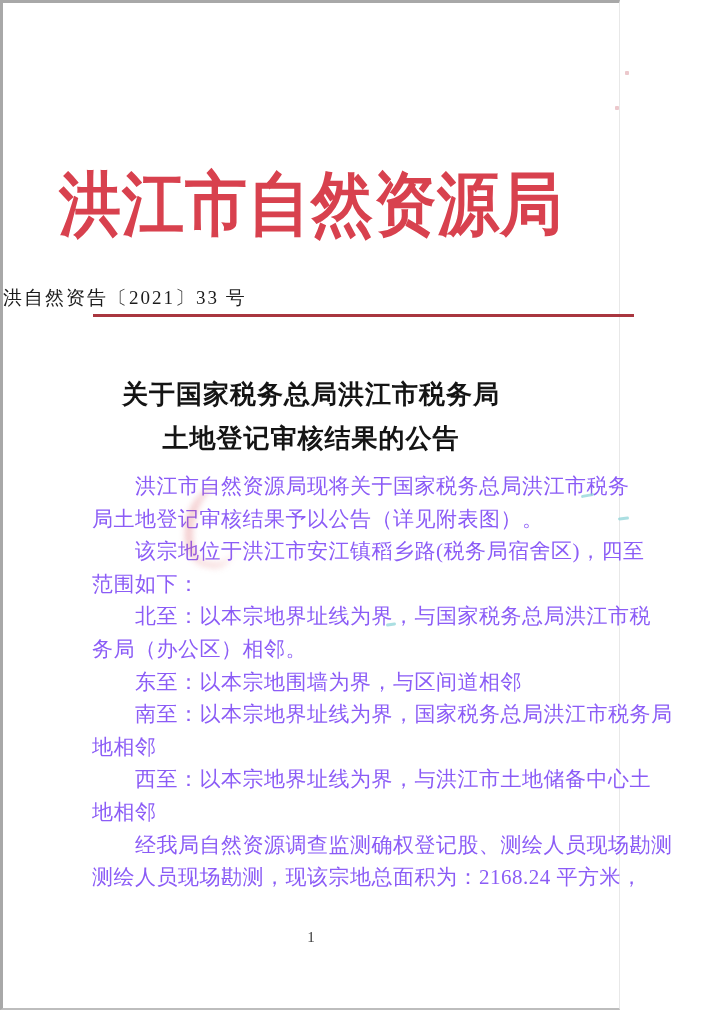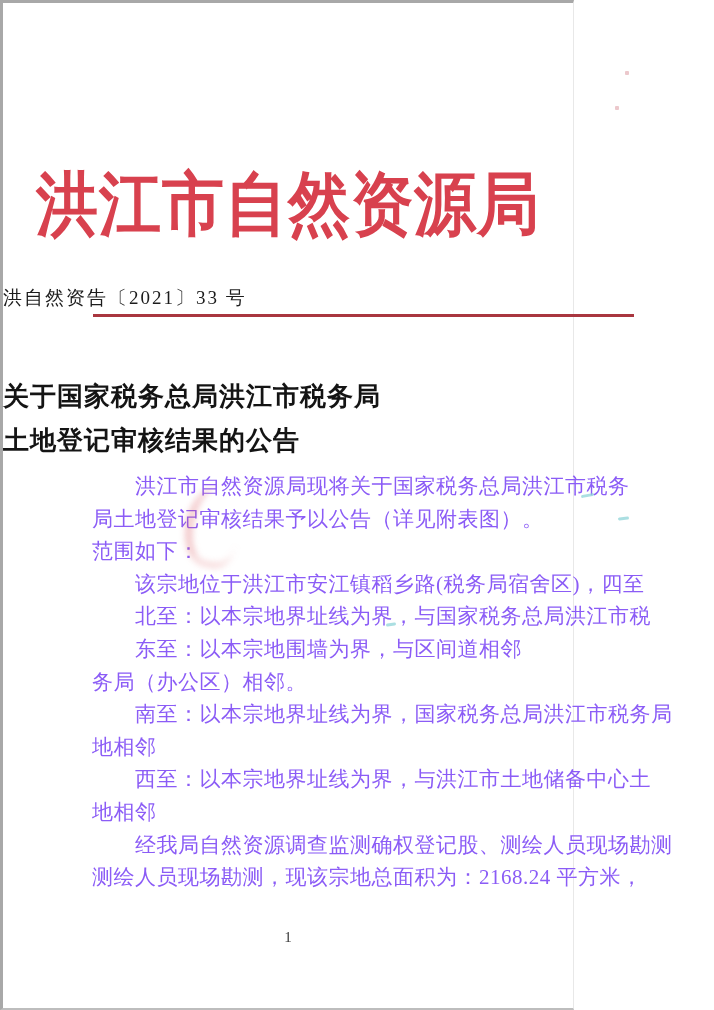--- a/index.html
+++ b/index.html
@@ -5,21 +5,21 @@
   html, body {
     margin: 0;
     padding: 0;
     width: 714px;
     height: 1010px;
     background: #ffffff;
     overflow: hidden;
   }
   .scan-page {
     position: relative;
-    width: 574px;
+    width: 620px;
     height: 1010px;
     box-sizing: border-box;
     background: #ffffff;
     border-left: 3px solid #a8a8a8;
     border-top: 3px solid #a8a8a8;
     border-bottom: 2px solid #bdbdbd;
     border-right: 1px solid #e8e8e8;
     font-family: "Liberation Serif", "DejaVu Serif", serif;
     color: #222222;
   }
@@ -56,26 +56,27 @@
     left: 90px;
     width: 541px;
     height: 3px;
     background: #a9363f;
   }
   .announce-heading {
     position: absolute;
     top: 371px;
     left: 0;
     right: 0;
+    text-align: center;
     font-size: 26px;
     line-height: 44px;
     font-weight: bold;
     color: #141414;
     letter-spacing: 1px;
-    font-family: Liberation Sans, sans-serif;
+    font-family: Liberation Mono, monospace;
   }
   .body-text {
     position: absolute;
     top: 467px;
     left: 89px;
     width: 545px;
     font-size: 21px;
     line-height: 32.6px;
     letter-spacing: 0.5px;
     color: #8b5cf6;
@@ -131,25 +132,25 @@
   <div class="red-rule"></div>
 
   <div class="announce-heading">
     <div>关于国家税务总局洪江市税务局</div>
     <div>土地登记审核结果的公告</div>
   </div>
 
   <div class="body-text">
       <div class="body-line indent">洪江市自然资源局现将关于国家税务总局洪江市税务</div>
       <div class="body-line">局土地登记审核结果予以公告（详见附表图）。</div>
+      <div class="body-line indent">该宗地位于洪江市安江镇稻乡路(税务局宿舍区)，四至</div>
       <div class="body-line">范围如下：</div>
-      <div class="body-line indent">该宗地位于洪江市安江镇稻乡路(税务局宿舍区)，四至</div>
       <div class="body-line indent">北至：以本宗地界址线为界，与国家税务总局洪江市税</div>
+      <div class="body-line">务局（办公区）相邻。</div>
       <div class="body-line indent">东至：以本宗地围墙为界，与区间道相邻</div>
-      <div class="body-line">务局（办公区）相邻。</div>
       <div class="body-line indent">南至：以本宗地界址线为界，国家税务总局洪江市税务局</div>
       <div class="body-line">地相邻</div>
       <div class="body-line indent">西至：以本宗地界址线为界，与洪江市土地储备中心土</div>
       <div class="body-line">地相邻</div>
       <div class="body-line indent">经我局自然资源调查监测确权登记股、测绘人员现场勘测</div>
       <div class="body-line">测绘人员现场勘测，现该宗地总面积为：2168.24 平方米，</div>
     </div>
 
   <div class="page-number">1</div>
 

